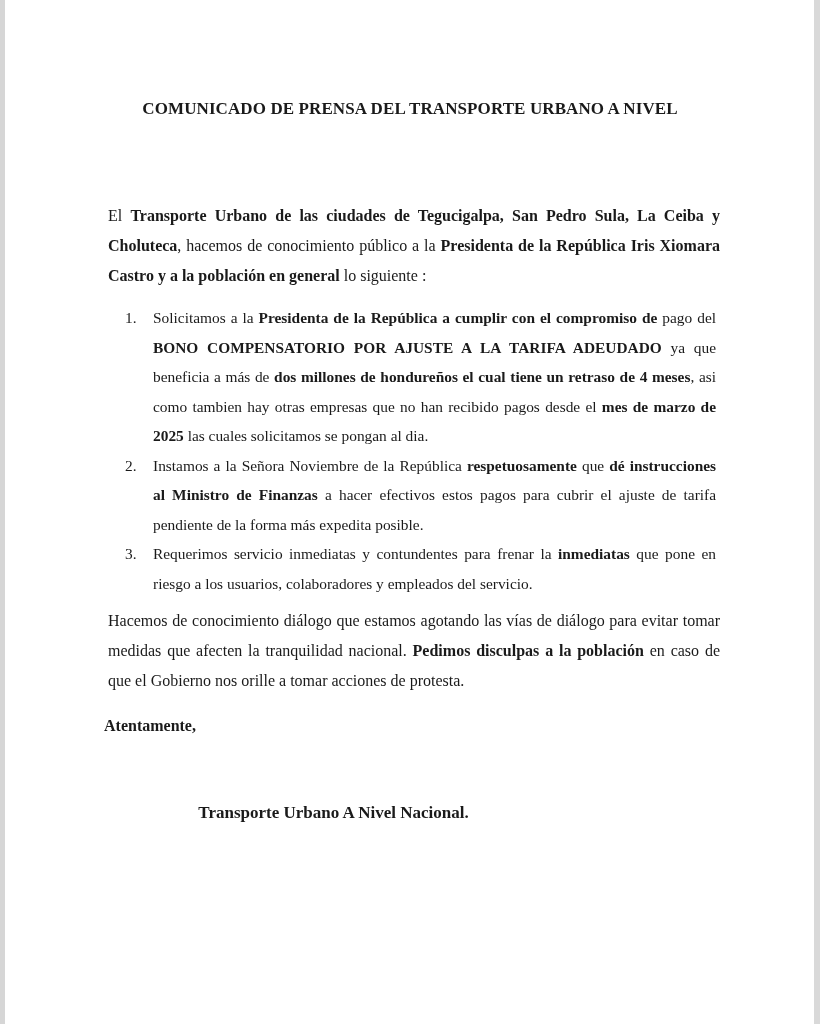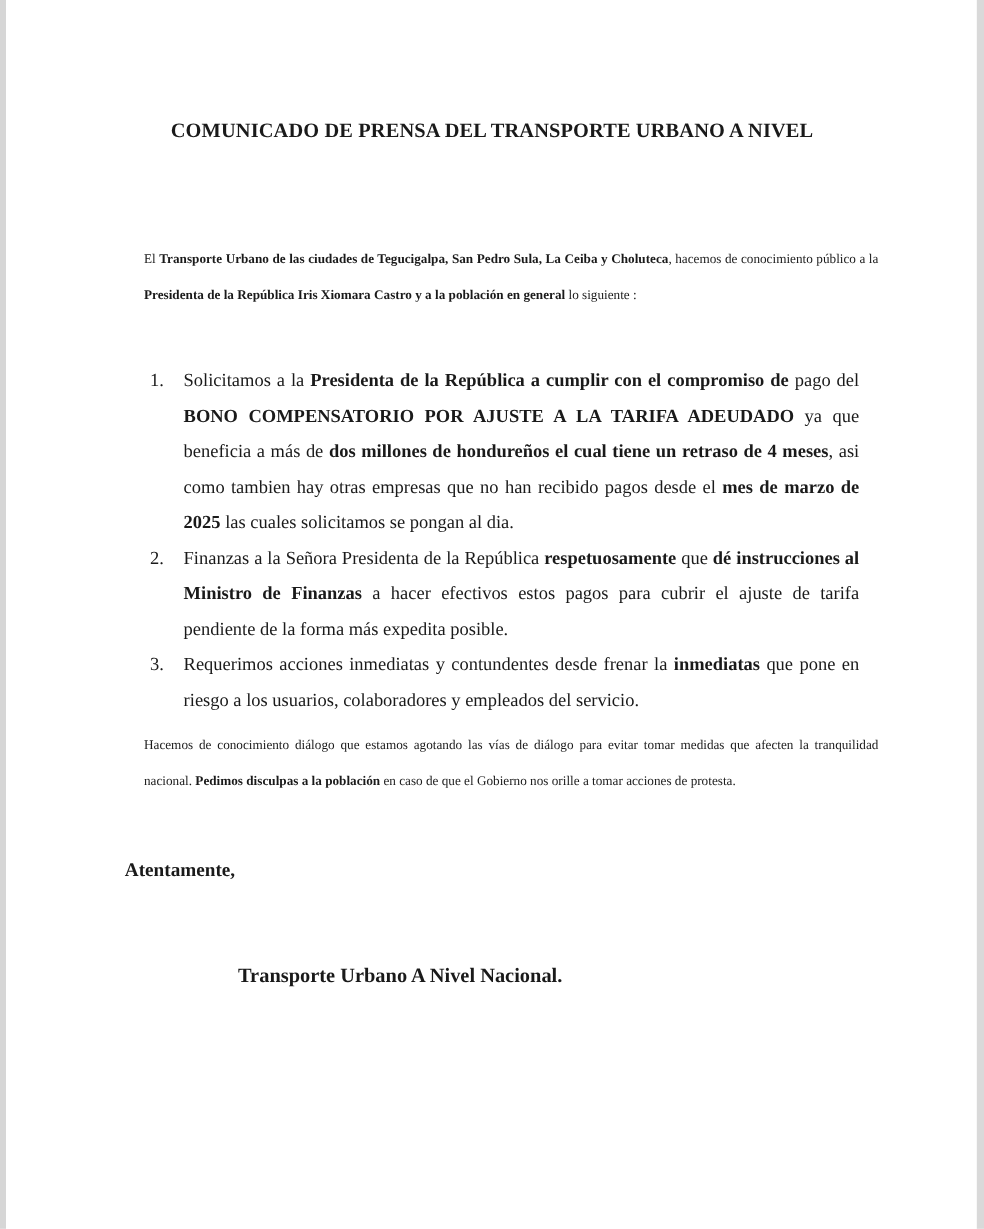--- a/index.html
+++ b/index.html
@@ -12,22 +12,22 @@
     }
     .edge-left { position: absolute; left: 0; top: 0; width: 5px; height: 1024px; background: #d6d6d6; }
     .edge-right { position: absolute; right: 0; top: 0; width: 6px; height: 1024px; background: #d9d9d9; }
     .page { position: absolute; left: 0; top: 0; width: 820px; height: 1024px; border-radius: 21px; }
     .title {
       position: absolute; left: 104px; width: 612px; top: 97px;
       text-align: center; font-weight: bold; font-size: 17px; line-height: 24px;
       letter-spacing: 0.1px;
     }
     .para {
-      position: absolute; left: 120px; width: 612px;
-      font-size: 11px; line-height: 30px; text-align: justify;
+      position: absolute; left: 108px; width: 612px;
+      font-size: 16px; line-height: 30px; text-align: justify;
     }
     .intro { top: 201px; }
     .list { position: absolute; left: 104px; width: 612px; top: 303px; margin: 0; padding: 0; list-style: none; }
     .list li { position: relative; padding-left: 29px; font-size: 15.4px; line-height: 29.5px; text-align: justify; }
     .list li .num { position: absolute; left: 21px; top: 0; }
     .list li.item-1 { margin-bottom: 0; }
     .list li { padding-left: 49px; }
     .closing { top: 606px; }
     .sign-off { position: absolute; left: 104px; top: 711px; font-weight: bold; font-size: 16px; line-height: 30px; }
     .org { position: absolute; left: 0; width: 663px; top: 798px; text-align: center; font-weight: bold; font-size: 17px; line-height: 30px; }
@@ -48,25 +48,25 @@
 
   <div class="para intro"><span>El </span><b>Transporte Urbano de las ciudades de Tegucigalpa, San Pedro Sula, La Ceiba y Choluteca</b><span>, hacemos de conocimiento público a la </span><b>Presidenta de la República Iris Xiomara Castro y a la población en general</b><span>  lo siguiente :</span></div>
 
   <ol class="list">
     <li class="item-1">
       <span class="num">1.</span>
       <span><span> Solicitamos a la </span><b>Presidenta de la República a cumplir con el compromiso de</b><span> pago del </span><b>BONO COMPENSATORIO POR AJUSTE A LA TARIFA ADEUDADO</b><span>  ya que beneficia a más de </span><b>dos millones de hondureños el cual tiene un retraso de 4 meses</b><span>, asi como tambien hay otras empresas que no han recibido pagos desde el </span><b>mes de marzo de 2025</b><span> las cuales solicitamos se pongan al dia.</span></span>
     </li>
     <li>
       <span class="num">2.</span>
-      <span><span>Finanzas a la Señora Presidenta de la República </span><b>respetuosamente</b><span> que </span><b>dé instrucciones al Ministro de Finanzas</b><span> a hacer efectivos estos pagos para cubrir el ajuste de tarifa pendiente de la forma más expedita posible.</span></span>
+      <span><span>Instamos a la Señora Noviembre de la República </span><b>respetuosamente</b><span> que </span><b>dé instrucciones al Ministro de Finanzas</b><span> a hacer efectivos estos pagos para cubrir el ajuste de tarifa pendiente de la forma más expedita posible.</span></span>
     </li>
     <li>
       <span class="num">3.</span>
-      <span><span>Requerimos acciones inmediatas y contundentes desde frenar la </span><b>inmediatas</b><span> que pone en riesgo a los usuarios, colaboradores y empleados del servicio.</span></span>
+      <span><span>Requerimos servicio inmediatas y contundentes para frenar la </span><b>inmediatas</b><span> que pone en riesgo a los usuarios, colaboradores y empleados del servicio.</span></span>
     </li>
   </ol>
 
   <div class="para closing"><span>Hacemos de conocimiento diálogo que estamos agotando las vías de diálogo para evitar tomar medidas que afecten la tranquilidad nacional. </span><b>Pedimos disculpas a la población</b><span> en caso de que el Gobierno nos orille a tomar acciones de protesta.</span></div>
 
   <div class="sign-off">Atentamente,</div>
   <div class="org"><span>Transporte Urbano A Nivel Nacional.</span></div>
 </div>
 
 </body></html>

